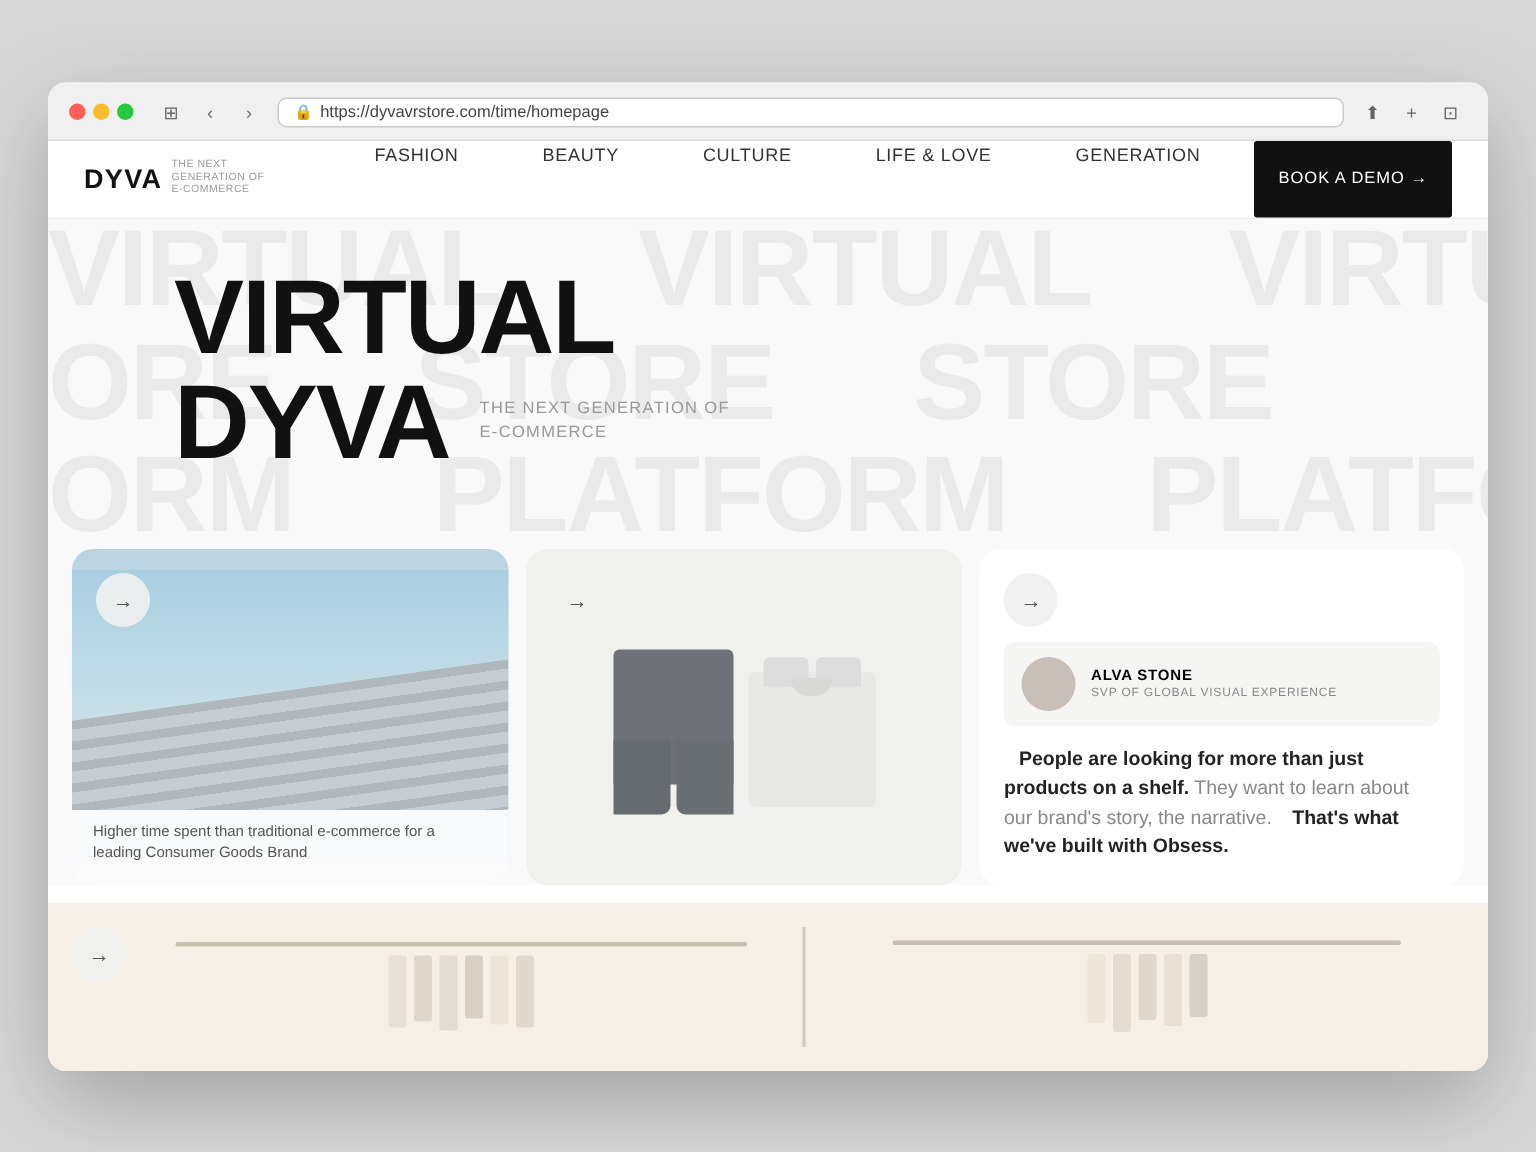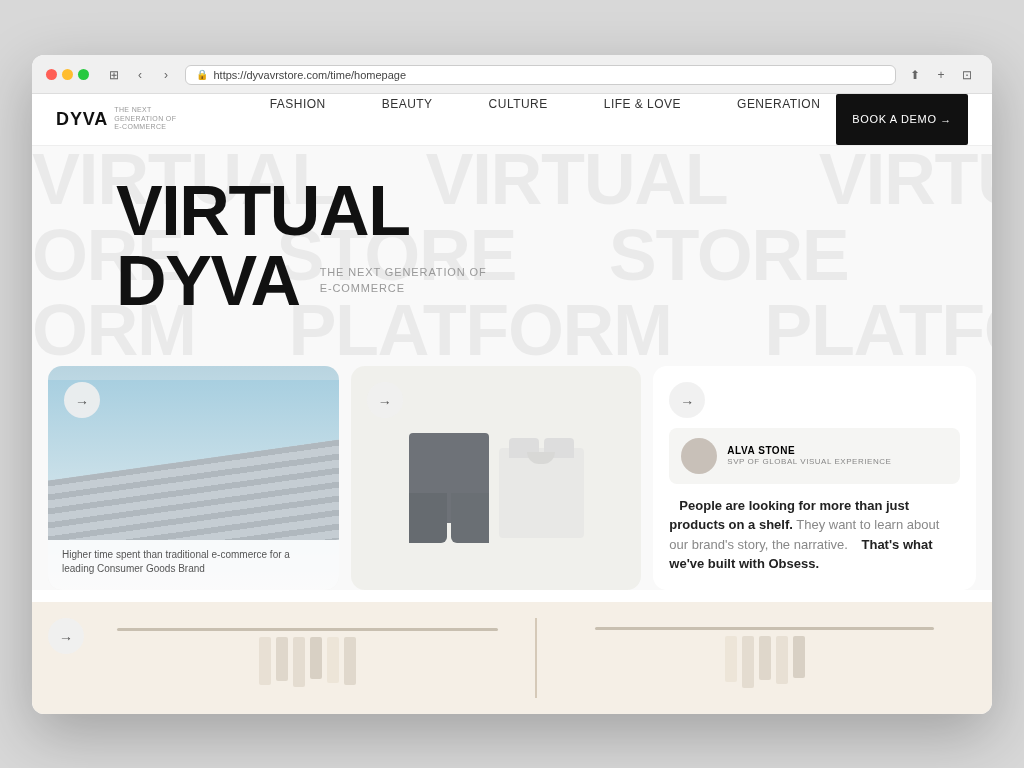--- a/index.html
+++ b/index.html
@@ -111,21 +111,21 @@
     }
     .nav-links li a {
       font-size: 12px;
       color: #333;
       text-decoration: none;
       letter-spacing: 0.04em;
       font-weight: 400;
       padding-left: 28px;
     }
     .nav-cta {
-      margin-left: 16px;
+      margin-left: 36px;
       background: #111;
       color: #fff;
       border: none;
       padding: 8px 16px;
       font-size: 11px;
       letter-spacing: 0.06em;
       cursor: pointer;
       display: flex;
       align-items: center;
       gap: 6px;

